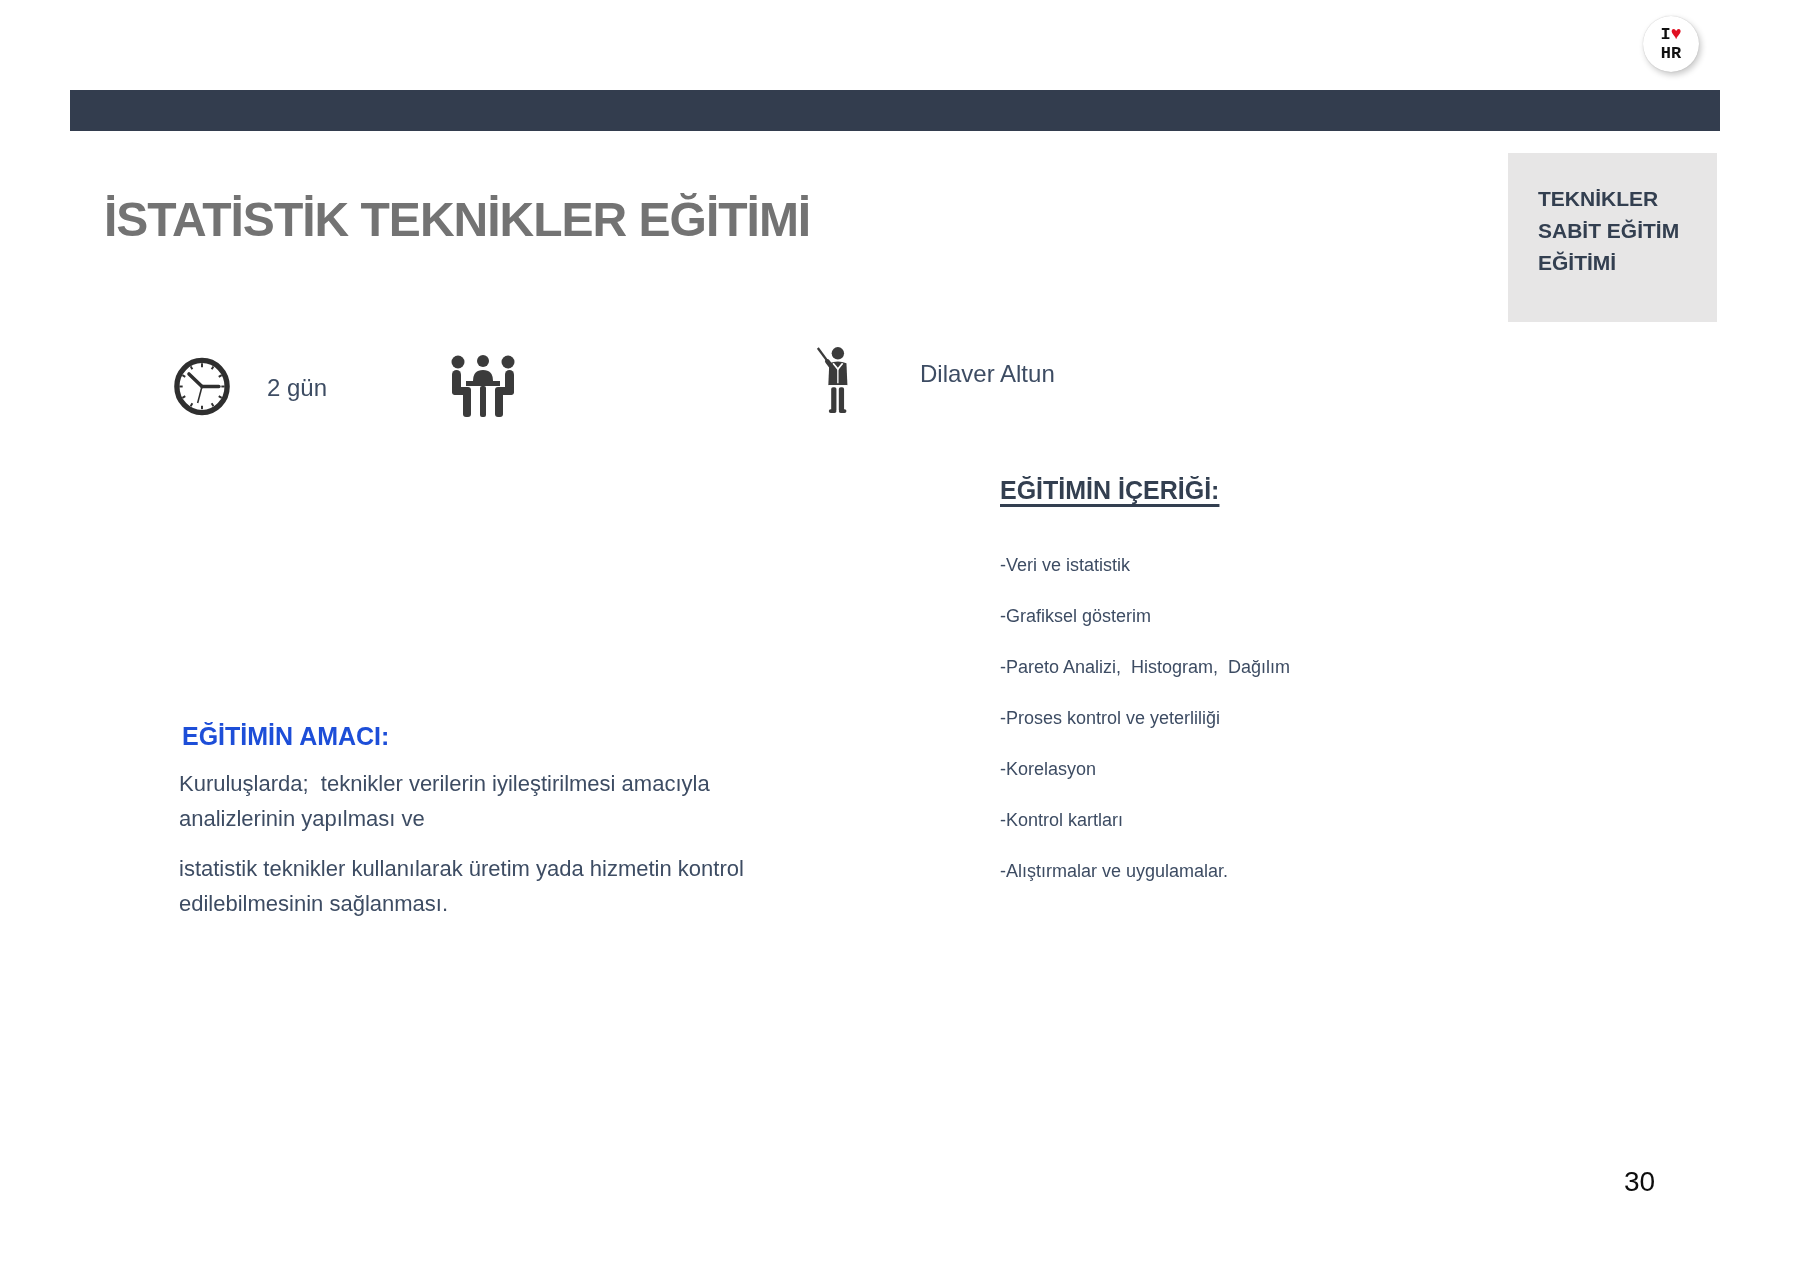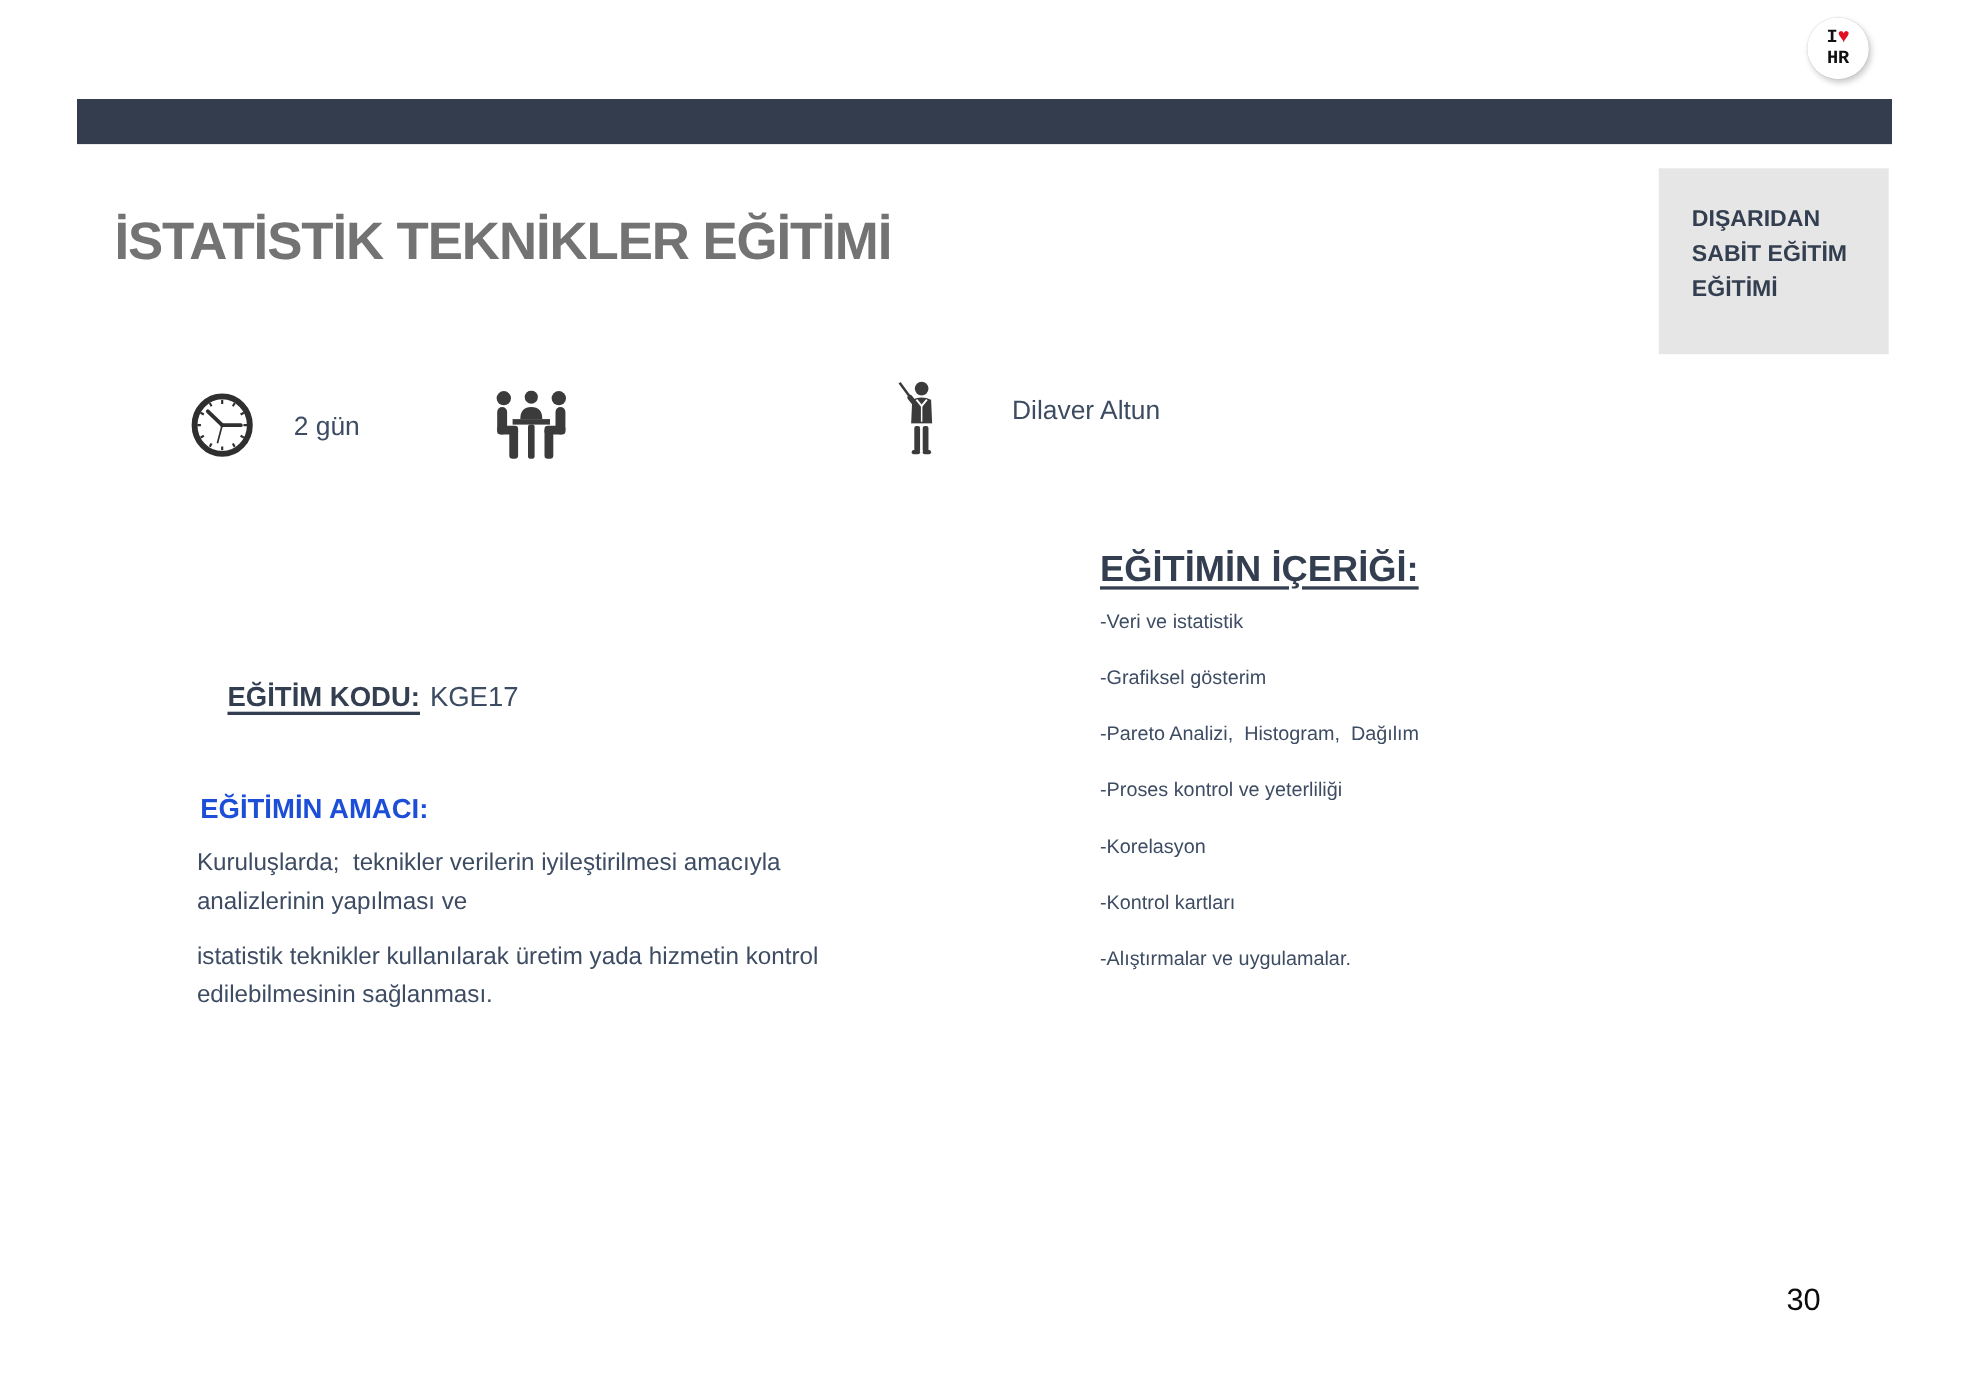--- a/index.html
+++ b/index.html
@@ -70,22 +70,22 @@
     font-size:25px; font-weight:bold; color:#1d4ed8;
     text-decoration-thickness:2.5px; text-underline-offset:5px;
     white-space:nowrap;
   }
   .purpose-para { position:absolute; left:179px; width:640px;
     font-size:22px; line-height:35px; color:#3D4C63; white-space:pre-wrap; }
   .para-1 { top:766px; }
   .para-2 { top:851px; }
   
   .content-heading {
-    position:absolute; left:1000px; top:498px;
-    font-size:33px; font-weight:bold; color:#333F50;
+    position:absolute; left:1000px; top:476px;
+    font-size:25px; font-weight:bold; color:#333F50;
     text-decoration:underline; text-decoration-thickness:2.5px; text-underline-offset:5px;
     white-space:nowrap;
   }
   .content-list { position:absolute; left:1000px; top:540px; list-style:none; }
   .content-list li {
     font-size:18px; line-height:51px; height:51px; color:#3D4C63; white-space:pre-wrap;
   }
   
   .page-number {
     position:absolute; left:1624px; top:1166px;
@@ -101,21 +101,21 @@
   <div class="topbar"></div>
 
   <div class="logo">
     <div><span>I</span><span class="heart">♥</span></div>
     <div>HR</div>
   </div>
 
   <h1 class="title">İSTATİSTİK TEKNİKLER EĞİTİMİ</h1>
 
   <div class="badge">
-    <div>DIŞARIDAN</div>
+    <div>TEKNİKLER</div>
     <div>SABİT EĞİTİM</div>
     <div>EĞİTİMİ</div>
   </div>
 
   <div class="icon-box" style="left:173px; top:356px;">
     <svg width="58" height="61" viewBox="0 0 60 62">
       <g stroke="#2F2F2F" fill="none">
         <ellipse cx="30" cy="31" rx="26" ry="27" stroke-width="5.5"></ellipse>
         <g stroke-width="2">
           <line x1="30" y1="7" x2="30" y2="11"></line>
@@ -173,23 +173,20 @@
       <g stroke="#ffffff" fill="none">
         <polyline points="20,18 25,24 30,18" stroke-width="1.8"></polyline>
         <line x1="25" y1="24" x2="25" y2="39" stroke-width="1.4"></line>
         <line x1="15" y1="41.8" x2="35" y2="41.8" stroke-width="2"></line>
       </g>
     </svg>
   </div>
   <div class="trainer-text">Dilaver Altun</div>
 
 
-  <div class="field-row row-code">
-    <span class="field-label">EĞİTİM KODU:</span><span class="field-value">KGE17</span>
-  </div>
 
   <div class="purpose-heading">EĞİTİMİN AMACI:</div>
   <div class="purpose-para para-1">Kuruluşlarda;  teknikler verilerin iyileştirilmesi amacıyla
 analizlerinin yapılması ve</div>
   <div class="purpose-para para-2">istatistik teknikler kullanılarak üretim yada hizmetin kontrol
 edilebilmesinin sağlanması.</div>
 
   <div class="content-heading">EĞİTİMİN İÇERİĞİ:</div>
   <ul class="content-list">
     <li>-Veri ve istatistik</li>

